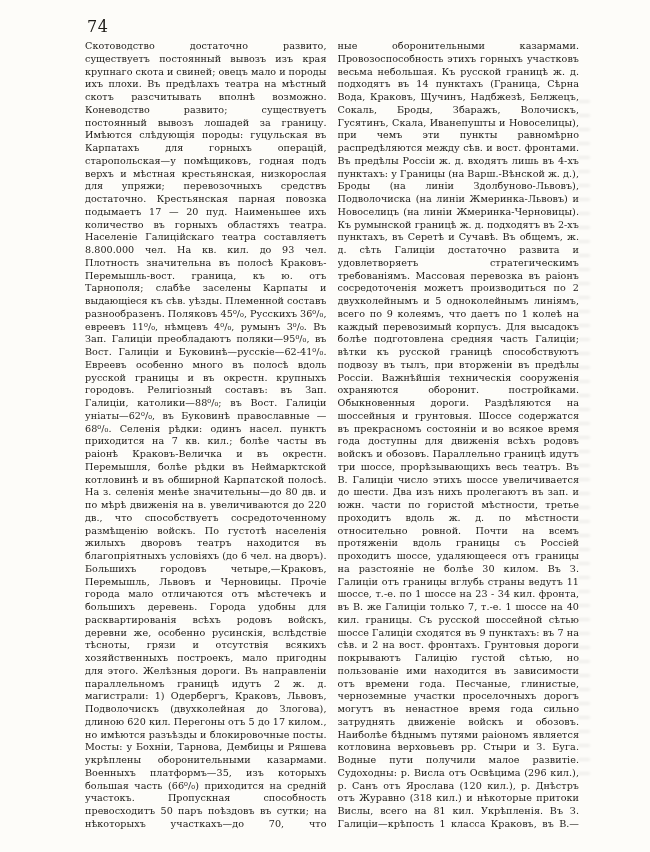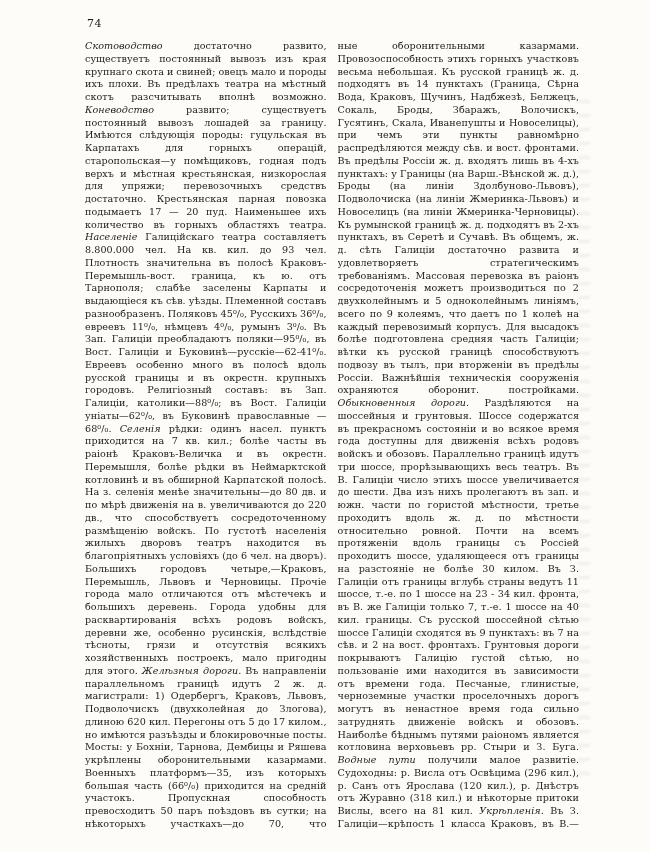--- a/index.html
+++ b/index.html
@@ -16,21 +16,21 @@
     position: absolute;
     top: 13px;
     left: 85px;
     width: 494px;
     height: 22px;
   }
   .page-number {
     position: absolute;
     left: 2px;
     top: 4px;
-    font-size: 11px;
+    font-size: 16px;
     letter-spacing: 0.5px;
   }
   .title {
     text-align: center;
     font-weight: bold;
     font-size: 12.5px;
     letter-spacing: 0.36em;
     padding-top: 3px;
     white-space: nowrap;
   }
@@ -46,21 +46,21 @@
     width: 241.5px;
     max-height: 790px;
     overflow: hidden;
     text-align: justify;
     font-size: 9.6px;
     line-height: 12.75px;
     word-spacing: -0.2px;
     letter-spacing: 0.05px;
   }
   .col .run { white-space: normal; }
-  .col .run.italic { font-style: italic; }
+  .col .run.italic { }
   
   .bleed {
     position: absolute;
     right: 60px;
     top: 95px;
     width: 12px;
     height: 690px;
     opacity: 0.10;
     background: repeating-linear-gradient(
       to bottom,

